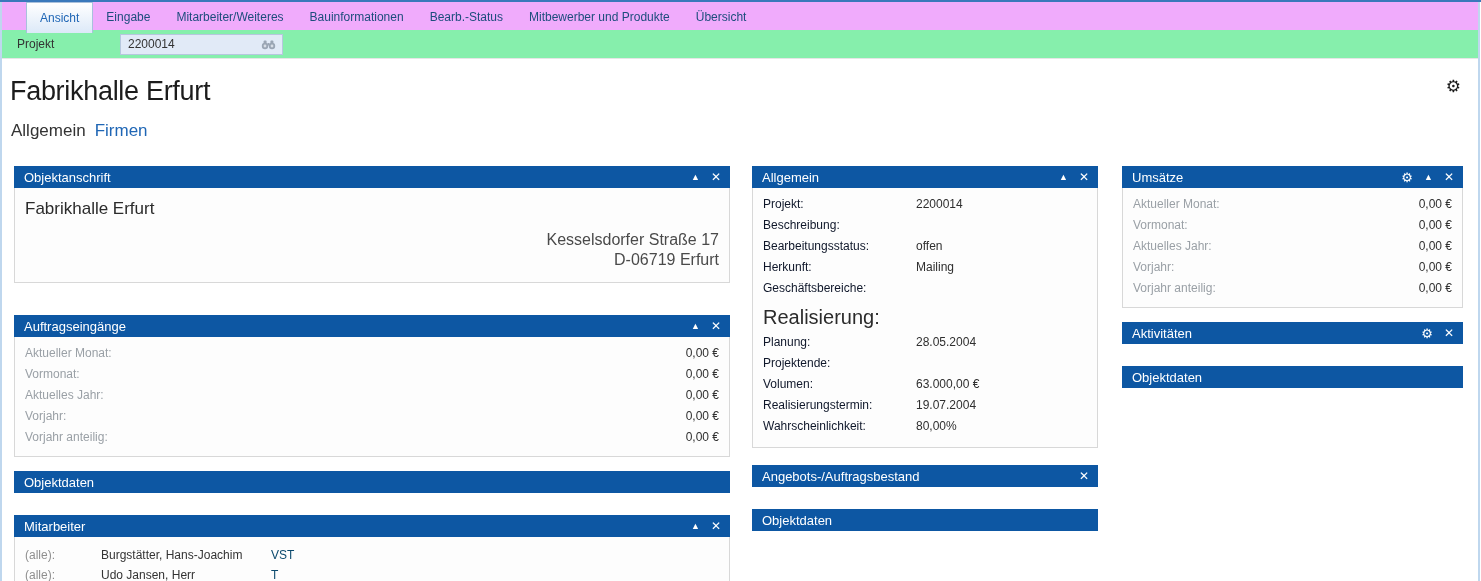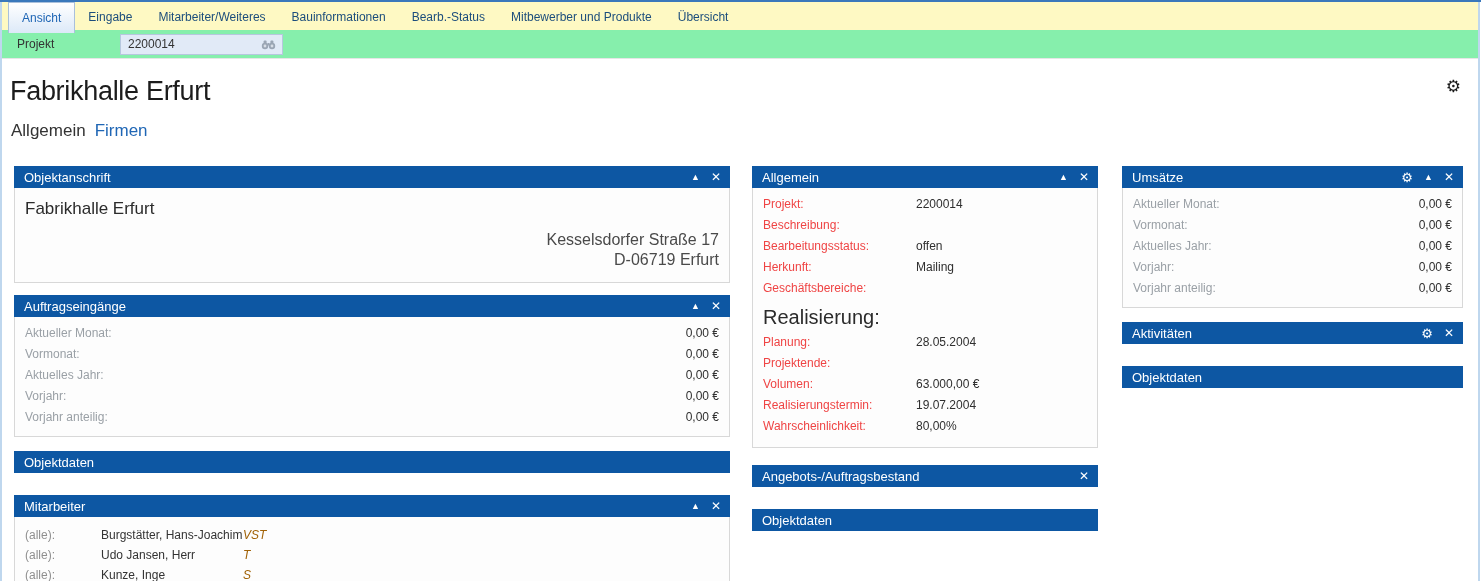--- a/index.html
+++ b/index.html
@@ -7,21 +7,21 @@
   body { font-family:"Liberation Sans", sans-serif; }
   .app { position:relative; width:1481px; height:581px; background:#fff; overflow:hidden; }
 
   
   .edge-top    { position:absolute; left:0; top:0; right:0; height:2px; background:#3a78bb; z-index:50; }
   .edge-left   { position:absolute; left:0; top:2px; bottom:0; width:2px; background:#bfd7ee; z-index:50; }
   .edge-right  { position:absolute; right:1px; top:2px; bottom:0; width:2px; background:#bfd7ee; z-index:50; }
 
   
   .tabbar { position:absolute; left:2px; right:3px; top:2px; height:31px;
-            display:flex; align-items:stretch; border-bottom:2px solid #2565ae; background:#fef9c3; padding-left:6px; }
+            display:flex; align-items:stretch; border-bottom:2px solid #2565ae; background:#f0abfc; padding-left:24px; }
   .tab { display:flex; align-items:center; padding:0 13px; font-size:12px; color:#1c4d7c; cursor:pointer; }
   .tab.active { background:linear-gradient(#ffffff,#dce9f8); border:1px solid #a9c0dc; border-bottom:none;
                 margin-bottom:-2px; color:#1f66b5; position:relative; z-index:2; }
 
   
   .toolbar { position:absolute; left:2px; right:3px; top:30px; height:29px; background:#86efac;
              border-bottom:1px solid #e6e6e6; display:flex; align-items:center; }
   .toolbar .plabel { margin-left:15px; font-size:12px; color:#333; width:103px; }
   .field { display:flex; align-items:center; width:163px; height:21px; background:#e1eaf7; border:1px solid #b6c7de; }
   .field input { flex:1; min-width:0; border:none; outline:none; background:transparent; font-family:"Liberation Sans",sans-serif;
@@ -35,21 +35,21 @@
   .subnav .sn-current { color:#333; }
   .subnav .sn-link { color:#1f66b5; cursor:pointer; }
 
   
   .col { position:absolute; top:166px; }
   .col1 { left:14px; width:716px; }
   .col2 { left:752px; width:346px; }
   .col3 { left:1122px; width:341px; }
 
   
-  .panel { margin-bottom:12px; }
+  .panel { margin-bottom:32px; }
   .panel.mb14 { margin-bottom:14px; }
   .panel.mb17 { margin-bottom:17px; }
   .panel.mb22 { margin-bottom:22px; }
   .phead { height:22px; background:#0d57a3; color:#fff; display:flex; align-items:center;
            padding:0 9px 0 10px; font-size:13px; cursor:default; }
   .phead .ptitle { flex:1; white-space:nowrap; overflow:hidden; }
   .hicon { margin-left:11px; color:#fff; cursor:pointer; line-height:1; }
   .hicon.collapse { font-size:9px; }
   .hicon.close { font-size:12px; }
   .hicon.gear { font-size:13px; }
@@ -62,30 +62,30 @@
   .mrow .val { position:absolute; right:10px; top:0; color:#2f2f2f; }
 
   
   .pbody.addr { padding:9px 10px 12px; }
   .addr-name { font-size:17px; color:#2b2b2b; margin:2px 0 11px; }
   .addr-line { font-size:16px; color:#4a4a4a; line-height:20px;text-align:right; }
 
   
   .pbody.detail { padding:6px 0 10px; }
   .arow { position:relative; height:21px; line-height:21px; font-size:12px; }
-  .arow .lbl { margin-left:10px; color:#ef4444; }
+  .arow .lbl { margin-left:10px; color:#0f172a; }
   .arow .val { position:absolute; left:163px; top:0; color:#2f2f2f; }
   .section-title { font-size:20px; color:#2b2b2b; margin:7px 0 3px 10px; }
 
   
   .pbody.staff { padding:8px 0 0; height:68px; overflow:hidden; }
   .strow { position:relative; height:20px; line-height:20px; font-size:12px; }
   .strow .scope { position:absolute; left:10px; color:#8f8f8f; }
   .strow .sname { position:absolute; left:86px; color:#333; }
-  .strow .scode { position:absolute; left:228px; color:#a16207;font-style:italic; }
+  .strow .scode { position:absolute; left:256px; color:#0c4a6e; }
 
   .bino { display:block; }
 </style>
 </head>
 <body>
 
 <div class="app">
   <div class="edge-top"></div>
   <div class="edge-left"></div>
   <div class="edge-right"></div>

